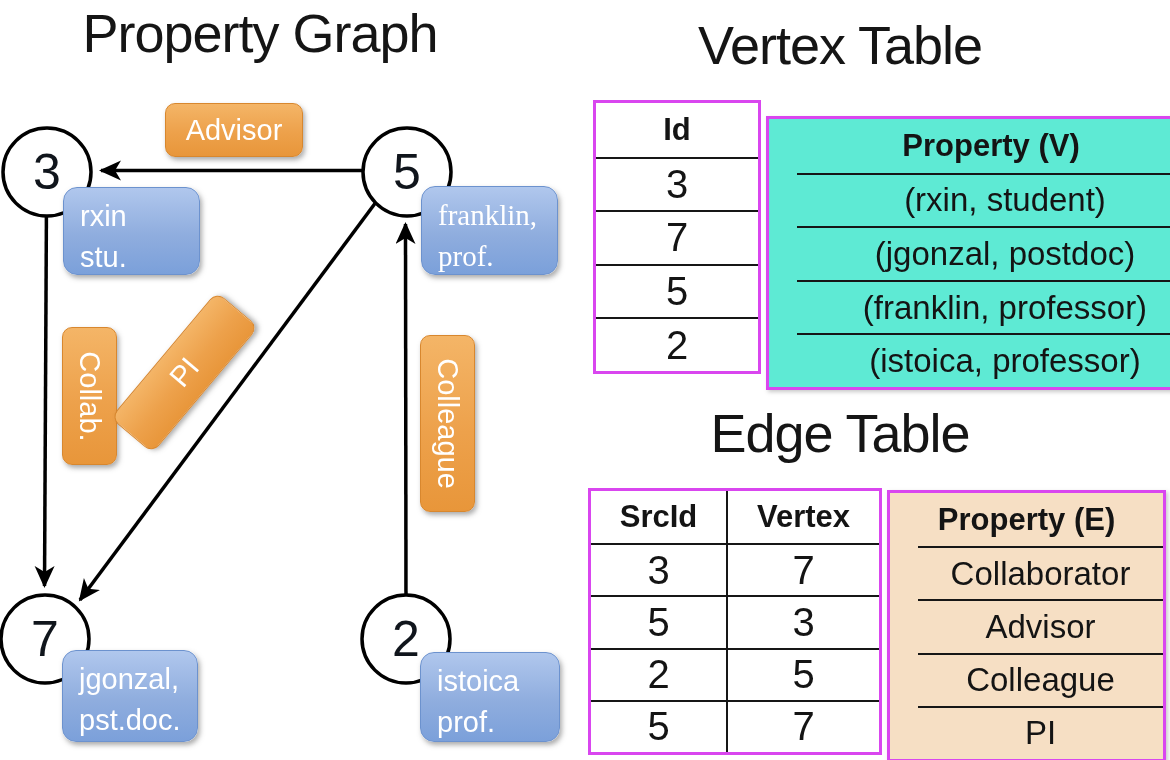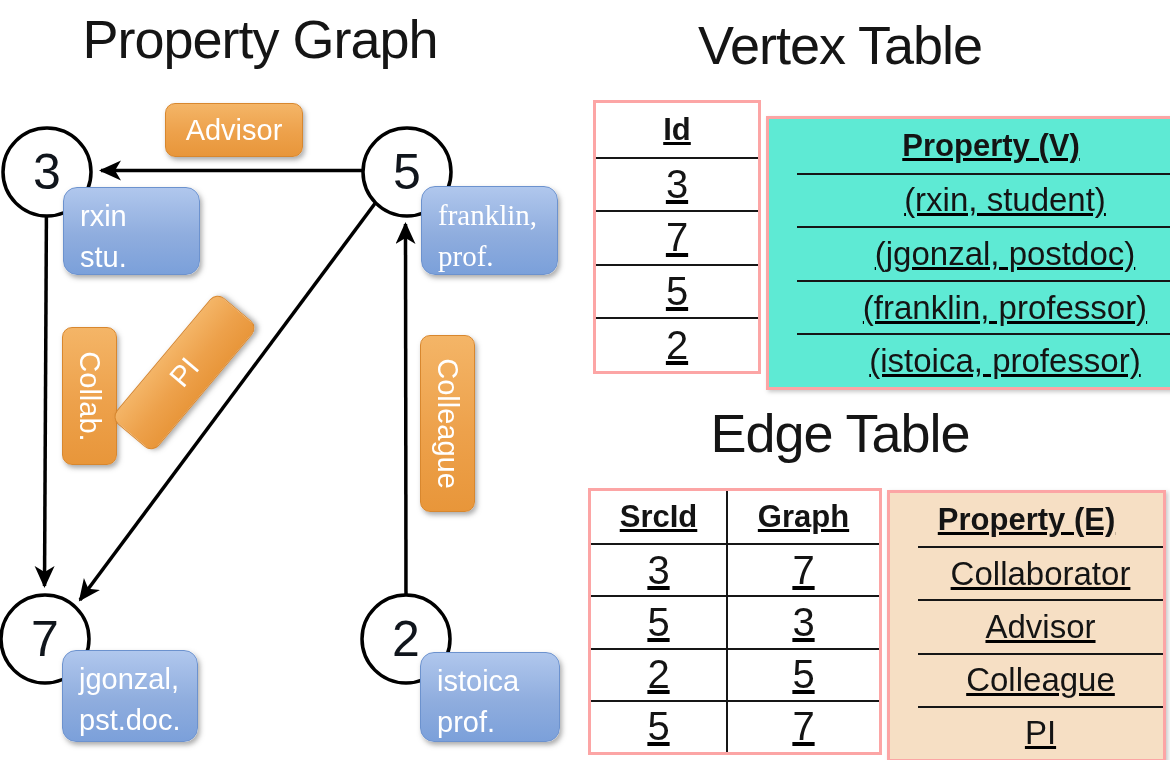--- a/index.html
+++ b/index.html
@@ -3,21 +3,21 @@
 <meta charset="utf-8">
 <style>
   * { box-sizing: border-box; margin: 0; padding: 0; }
   html, body { width: 1170px; height: 760px; overflow: hidden; background: #ffffff;
                font-family: "Liberation Sans", sans-serif; }
   .canvas { position: relative; width: 1170px; height: 760px; }
 
   
   .slide-title { position: absolute; color: #151515; font-size: 54px; font-weight: 300;
                  letter-spacing: -1px; text-align: center; white-space: nowrap; }
-  #title-graph  { left: 30px;  top: 8px; width: 460px; }
+  #title-graph  { left: 30px;  top: 2px; width: 460px; }
   #title-vertex { left: 600px; top: 14px; width: 480px; }
   #title-edge   { left: 600px; top: 402px; width: 480px; }
 
   
   #graph-svg { position: absolute; left: 0; top: 0; width: 585px; height: 760px; z-index: 1; }
 
   
   .node-digit { position: absolute; z-index: 3; width: 90px; height: 60px;
                 font-size: 50px; font-weight: 300; color: #10151c;
                 text-align: center; line-height: 60px; }
@@ -38,22 +38,22 @@
            background: linear-gradient(180deg, #b0c7ed 0%, #8fadde 55%, #7ba0da 100%);
            border: 1.5px solid #6c92ce; border-radius: 14px; color: #ffffff;
            font-size: 29px; font-weight: 400; line-height: 41px;
            box-shadow: 2px 3px 5px rgba(90,90,90,.5); }
   #vprop-rxin     { left: 63px;  top: 187px; width: 137px; height: 88px; }
   #vprop-franklin { left: 421px; top: 186px; width: 137px; height: 89px; font-family: Liberation Serif, serif; }
   #vprop-jgonzal  { left: 62px;  top: 650px; width: 136px; height: 92px; text-align: center; }
   #vprop-istoica  { left: 420px; top: 652px; width: 140px; height: 90px; }
 
   
-  .subtable { position: absolute; border: 3px solid #fca5a5; display: grid;
-              grid-template-rows: repeat(5, 1fr); background: #ffffff; text-decoration: underline; }
+  .subtable { position: absolute; border: 3px solid #d946ef; display: grid;
+              grid-template-rows: repeat(5, 1fr); background: #ffffff; }
   .cell { display: flex; align-items: center; justify-content: center;
           color: #141414; white-space: nowrap; }
   .cell.bt { border-top: 2.5px solid #161616; }
   .cell.head { font-weight: 700; font-size: 31px; }
   .cell.num  { font-size: 40px; font-weight: 300; }
   .cell.txt  { font-size: 33px; font-weight: 300; margin-left: 28px; }
 
   #vtable-id   { left: 593px; top: 100px; width: 168px; height: 274px; }
   #vtable-prop { left: 766px; top: 116px; width: 450px; height: 274px; background: #5eead4;
                  box-shadow: 2px 2px 4px rgba(120,120,120,.4); }
@@ -135,21 +135,21 @@
   <div class="subtable" id="vtable-prop">
     <div class="cell head">Property (V)</div>
     <div class="cell txt bt">(rxin, student)</div>
     <div class="cell txt bt">(jgonzal, postdoc)</div>
     <div class="cell txt bt">(franklin, professor)</div>
     <div class="cell txt bt">(istoica, professor)</div>
   </div>
 
   <div class="subtable" id="etable-ids">
     <div class="cell head c1">SrcId</div>
-    <div class="cell head">Graph</div>
+    <div class="cell head">Vertex</div>
     <div class="cell num bt c1">3</div>
     <div class="cell num bt">7</div>
     <div class="cell num bt c1">5</div>
     <div class="cell num bt">3</div>
     <div class="cell num bt c1">2</div>
     <div class="cell num bt">5</div>
     <div class="cell num bt c1">5</div>
     <div class="cell num bt">7</div>
   </div>
 

